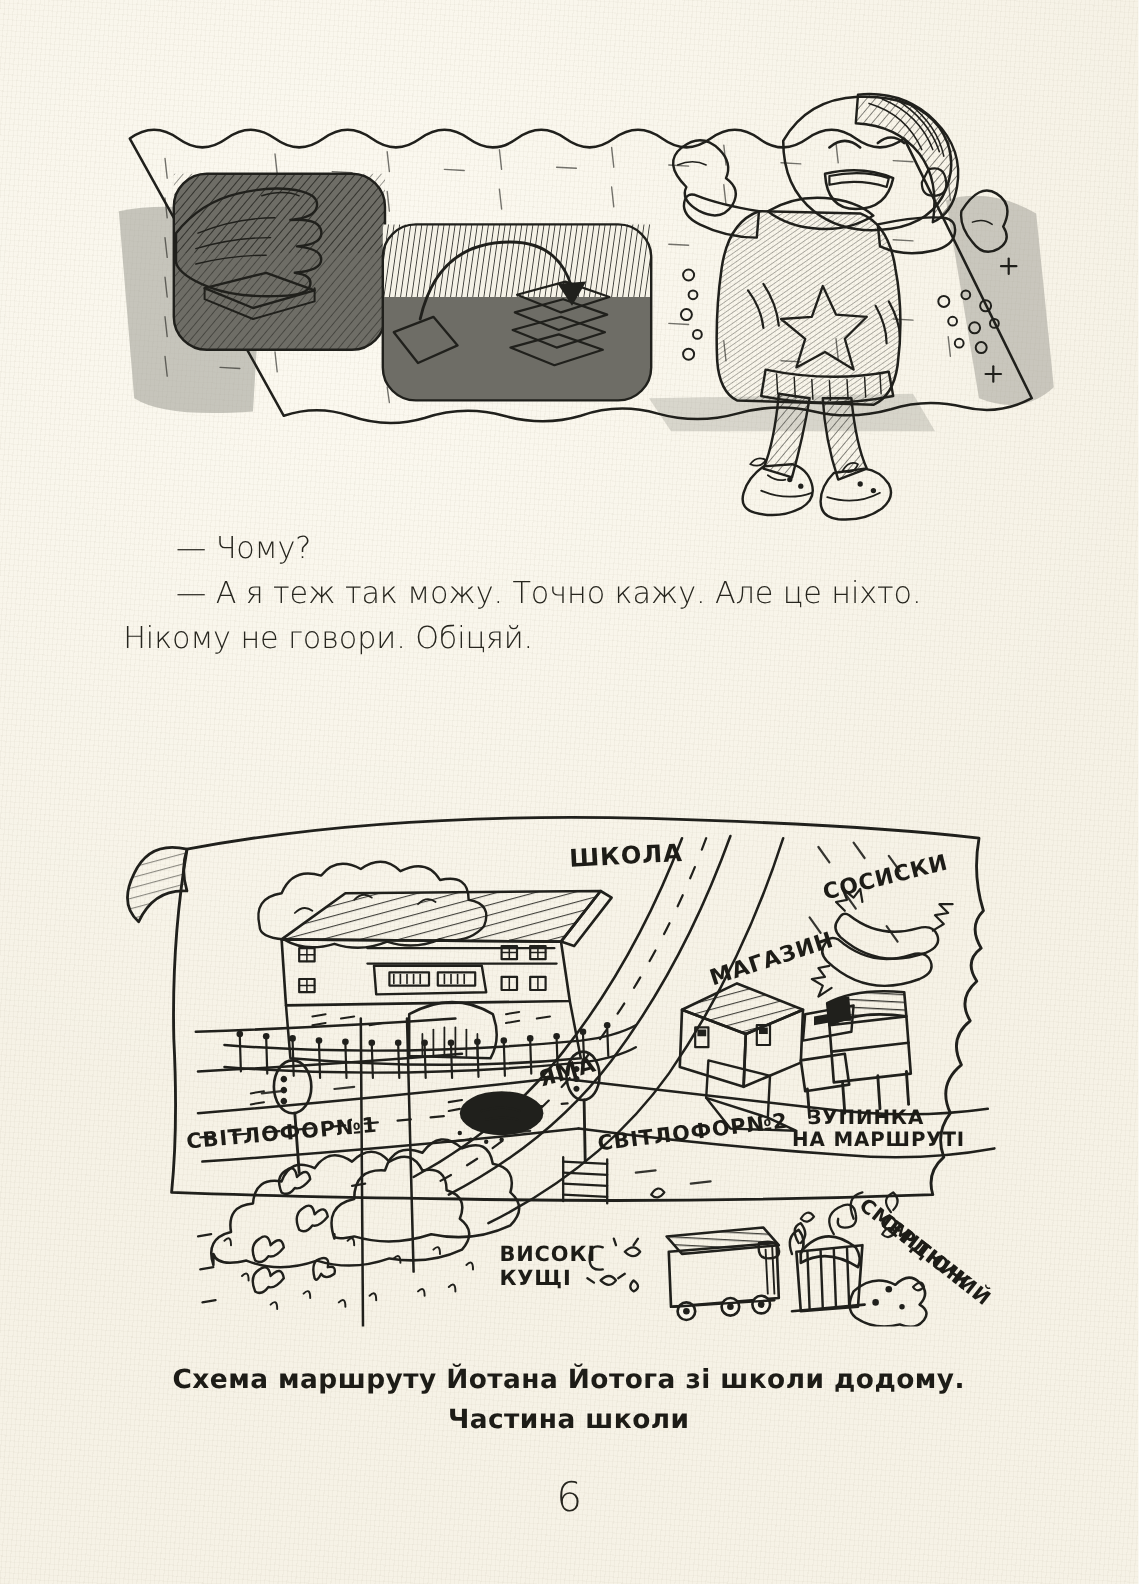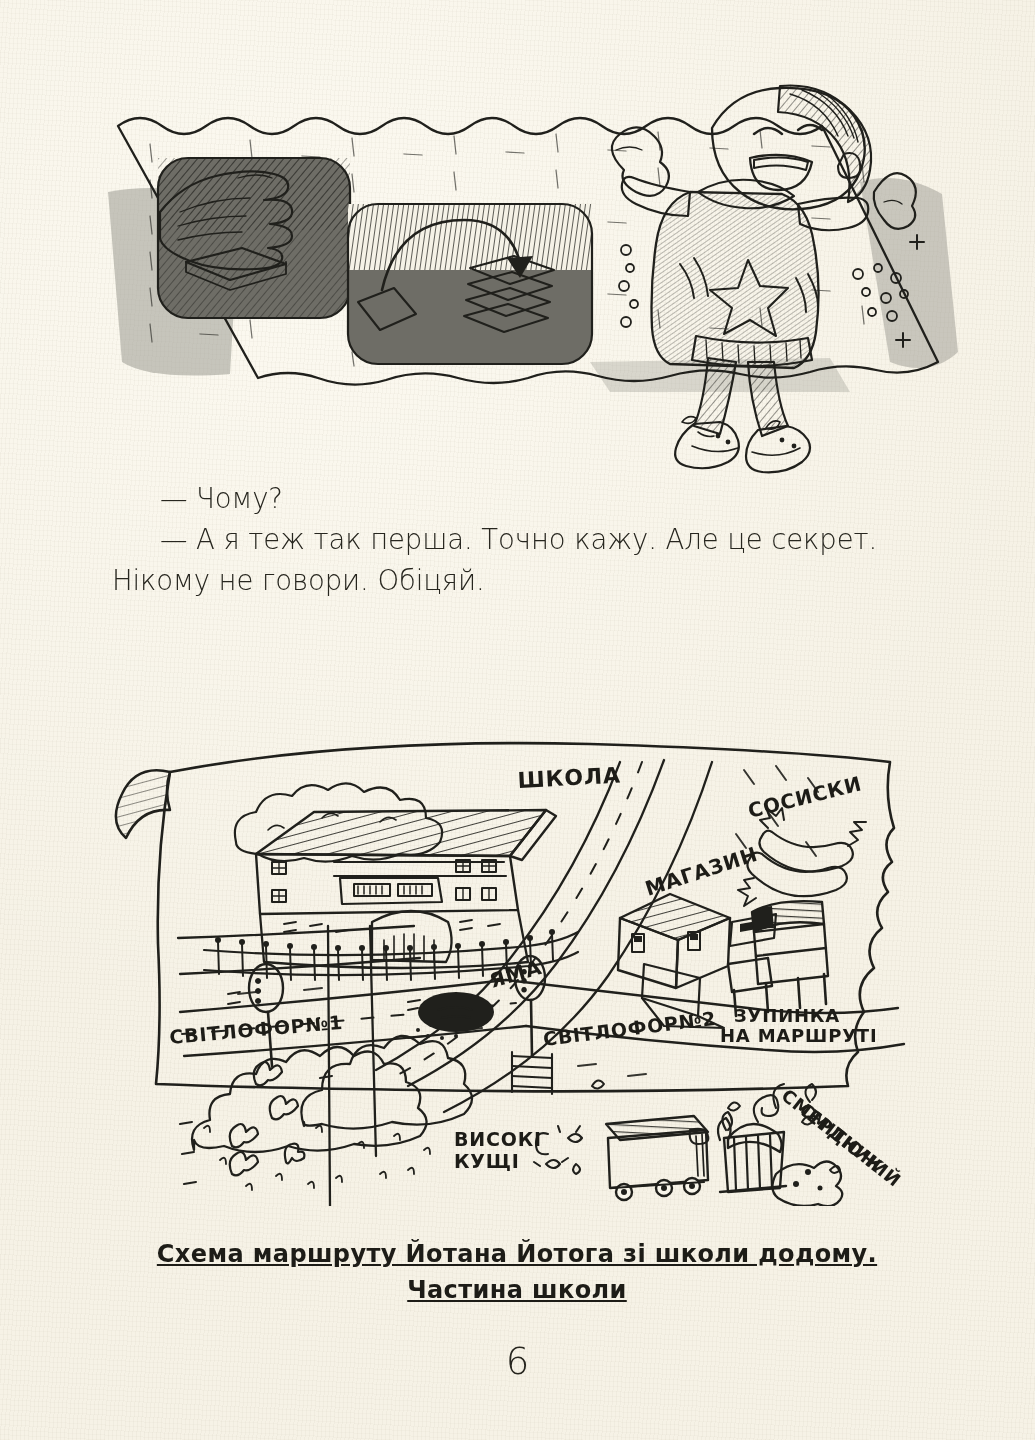--- a/index.html
+++ b/index.html
@@ -72,21 +72,20 @@
     left: 117px;
     top: 1236px;
     width: 800px;
     text-align: center;
     color: #1d1c17;
     font-family: "DejaVu Sans", sans-serif;
     font-size: 24px;
     font-weight: bold;
     line-height: 36px;
     letter-spacing: 0.4px;
-    text-decoration: underline;
   }
   #map-caption .cap-line { display: block; }
 
   
   #page-number {
     position: absolute;
     left: 0;
     top: 1340px;
     width: 1035px;
     text-align: center;
@@ -342,21 +341,21 @@
             <circle class="ink-f" cx="692" cy="378" r="2.4"></circle>
               <circle class="ink-f" cx="704" cy="384" r="2.4"></circle>
           </g>
         </g>
       </g>
     </svg>
   </div>
 
   <div id="story-text">
     <p class="para">— Чому?</p>
-    <p class="para">— А я теж так перша. Точно кажу. Але це секрет.
+    <p class="para">— А я теж так можу. Точно кажу. Але це ніхто.
 Нікому не говори. Обіцяй.</p>
   </div>
 
   <div id="map-figure">
     <svg viewBox="0 0 820 480" xmlns="http://www.w3.org/2000/svg">
       <defs>
         <pattern id="roofHatch" width="9" height="9" patternTransform="rotate(75)" patternUnits="userSpaceOnUse">
           <line x1="0" y1="0" x2="0" y2="9" stroke="#20201c" stroke-width="2"></line>
         </pattern>
         <pattern id="benchStripe" width="7" height="7" patternTransform="rotate(3)" patternUnits="userSpaceOnUse">

